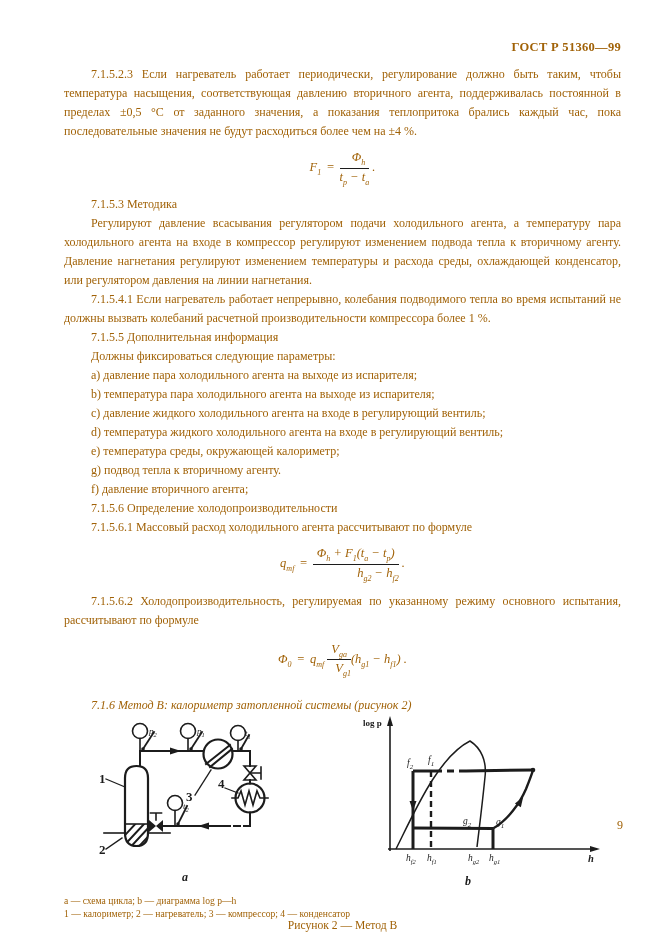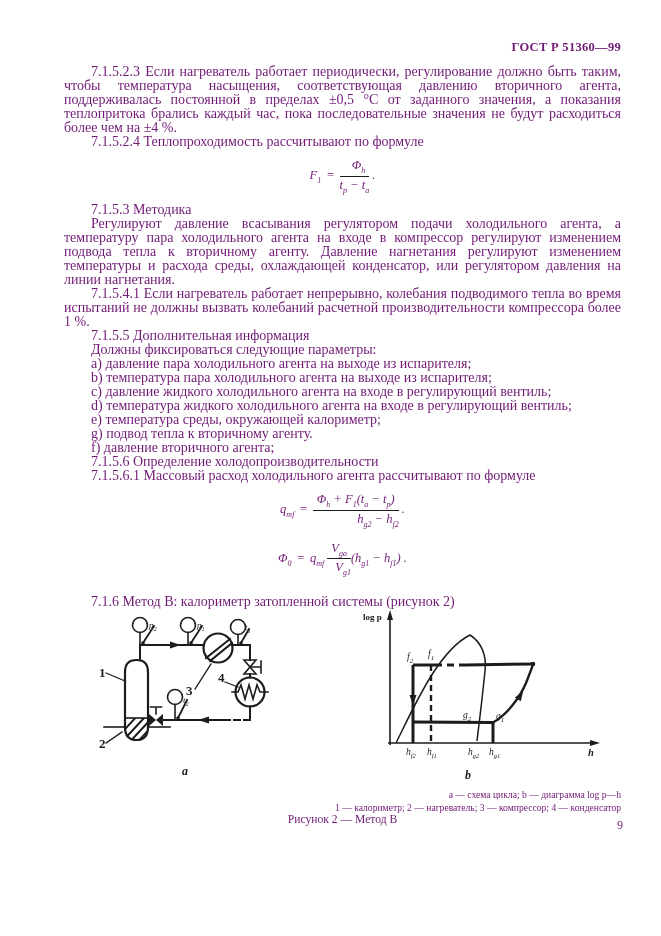--- a/index.html
+++ b/index.html
@@ -1,46 +1,45 @@
 <!DOCTYPE html>
 <html><head>
 <meta charset="utf-8">
 <style>
   html,body{margin:0;padding:0;background:#ffffff;}
   .page{
     position:relative;width:661px;height:936px;background:#fff;overflow:hidden;
-    font-family:"Liberation Serif",serif;color:#701a75;box-sizing:border-box;
+    font-family:"Liberation Serif",serif;color:#a16207;box-sizing:border-box;
     padding:40px 40px 0 64px;
   }
   .doc-header{text-align:right;font-weight:bold;font-size:12.5px;letter-spacing:.3px;margin:0 0 10px 0;}
-  p.body{margin:0;font-size:14px;line-height:14px;text-align:justify;text-indent:27px;}
+  p.body{margin:0;font-size:12px;line-height:19px;text-align:justify;text-indent:27px;}
   .formula{text-align:center;font-style:italic;font-size:12.5px;margin:9px 0;}
   .formula sub{font-size:8px;font-style:italic;}
   .frac{display:inline-block;vertical-align:middle;text-align:right;line-height:1.15;}
   .frac .num{display:block;border-bottom:1px solid #1c1c1c;padding:0 4px 1px 4px;}
   .frac .den{display:block;padding-top:1px;}
   .f-eq{padding:0 5px;}
   .f-pre{padding-right:3px;}
   .figure{position:relative;height:174px;margin-top:4px;}
   .svg-schematic{position:absolute;left:28px;top:2px;}
   .svg-diagram{position:absolute;left:298px;top:-6px;}
-  .cap{margin:2px 0 0 0;font-size:9.6px;text-align:right;text-indent:0;}
+  .cap{margin:2px 0 0 0;font-size:9.6px;text-align:left;text-indent:0;}
   .fig-title{margin:0 0 0 0;font-size:11.6px;text-align:center;text-indent:0;}
   .page-num{position:absolute;right:38px;top:818px;font-size:12px;}
   svg{overflow:visible;}
 </style>
 </head>
 <body>
 
 <div class="page">
 
   <p class="doc-header">ГОСТ Р 51360—99</p>
 
   <p class="body">7.1.5.2.3 Если нагреватель работает периодически, регулирование должно быть таким, чтобы температура насыщения, соответствующая давлению вторичного агента, поддерживалась постоянной в пределах ±0,5 °С от заданного значения, а показания теплопритока брались каждый час, пока последовательные значения не будут расходиться более чем на ±4 %.</p>
-  <p class="body">7.1.5.2.4 Теплопроходимость рассчитывают по формуле</p>
 
   <div class="formula">
     <span><span>F</span><sub>1</sub></span><span class="f-eq">=</span><span class="frac"><span class="num"><span>Φ</span><sub>h</sub></span><span class="den"><span>t</span><sub>p</sub><span> − </span><span>t</span><sub>a</sub></span></span><span> .</span>
   </div>
 
   <p class="body">7.1.5.3 Методика</p>
   <p class="body">Регулируют давление всасывания регулятором подачи холодильного агента, а температуру пара холодильного агента на входе в компрессор регулируют изменением подвода тепла к вторичному агенту. Давление нагнетания регулируют изменением температуры и расхода среды, охлаждающей конденсатор, или регулятором давления на линии нагнетания.</p>
   <p class="body">7.1.5.4.1 Если нагреватель работает непрерывно, колебания подводимого тепла во время испытаний не должны вызвать колебаний расчетной производительности компрессора более 1 %.</p>
   <p class="body">7.1.5.5 Дополнительная информация</p>
   <p class="body">Должны фиксироваться следующие параметры:</p>
@@ -53,26 +52,27 @@
   <p class="body">g) подвод тепла к вторичному агенту.</p>
   <p class="body">f) давление вторичного агента;</p>
   <p class="body">7.1.5.6 Определение холодопроизводительности</p>
 
   <p class="body">7.1.5.6.1 Массовый расход холодильного агента рассчитывают по формуле</p>
 
   <div class="formula">
     <span><span>q</span><sub>mf</sub></span><span class="f-eq">=</span><span class="frac"><span class="num"><span>Φ</span><sub>h</sub><span> + </span><span>F</span><sub>1</sub><span>(</span><span>t</span><sub>a</sub><span> − </span><span>t</span><sub>p</sub><span>)</span></span><span class="den"><span>h</span><sub>g2</sub><span> − </span><span>h</span><sub>f2</sub></span></span><span> .</span>
   </div>
 
+  <p class="body" style="margin-top:8px;">7.1.5.6.2 Холодопроизводительность, регулируемая по указанному режиму основного испытания, рассчитывают по формуле</p>
 
   <div class="formula" style="margin-top:12px;">
     <span><span>Φ</span><sub>0</sub></span><span class="f-eq">=</span><span class="f-pre"><span>q</span><sub>mf</sub></span><span class="frac"><span class="num"><span>V</span><sub>ga</sub></span><span class="den"><span>V</span><sub>g1</sub></span></span><span><span>(</span><span>h</span><sub>g1</sub><span> − </span><span>h</span><sub>f1</sub><span>)</span></span><span> .</span>
   </div>
 
-  <p class="body" style="margin-top:18px;">7.1.6 Метод В: калориметр затопленной системы (рисунок 2)</p>
+  <p class="body" style="margin-top:18px;font-style:italic;">7.1.6 Метод В: калориметр затопленной системы (рисунок 2)</p>
 
   <div class="figure">
 
     <svg class="svg-schematic" width="270" height="172" viewBox="0 0 270 172">
       <g stroke="#1c1c1c" fill="none" stroke-width="2" stroke-linecap="square">
 
         <path stroke-width="2.2" d="M33,57 Q33,45 44.5,45 Q56,45 56,57 L56,112 Q56,125 44.5,125 Q33,125 33,112 Z"></path>
 
         <clipPath id="heaterClip">
             <path d="M33,103 L56,103 L56,112 Q56,125 44.5,125 Q33,125 33,112 Z"></path>

